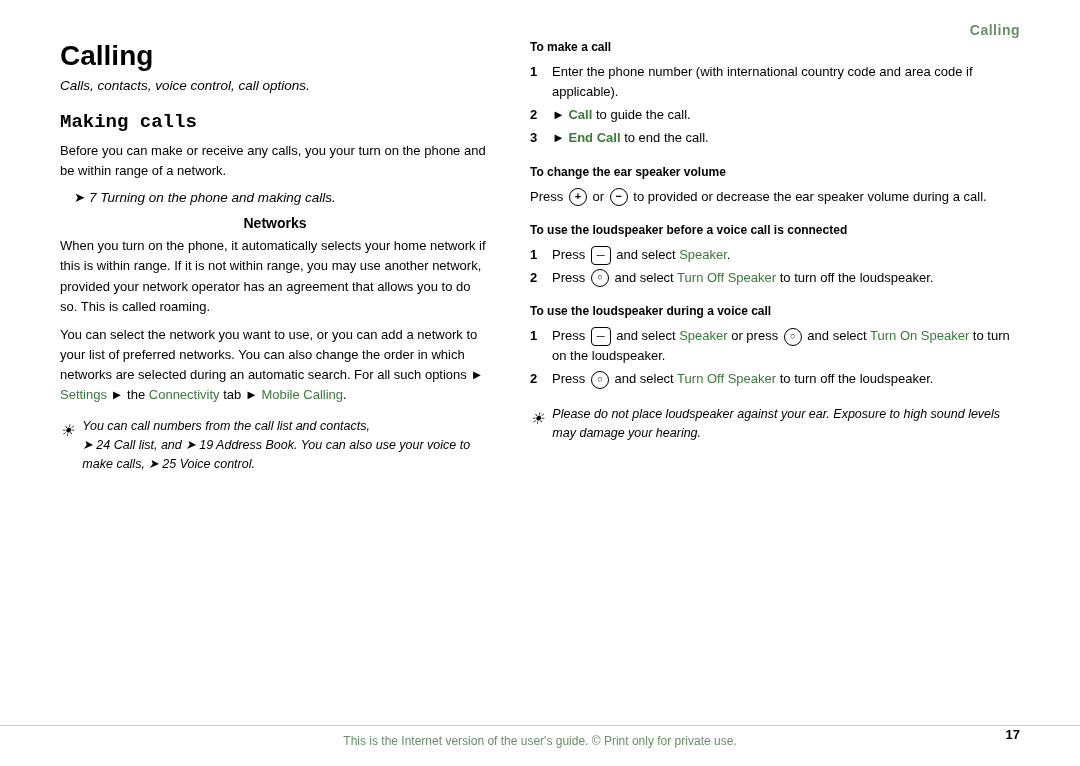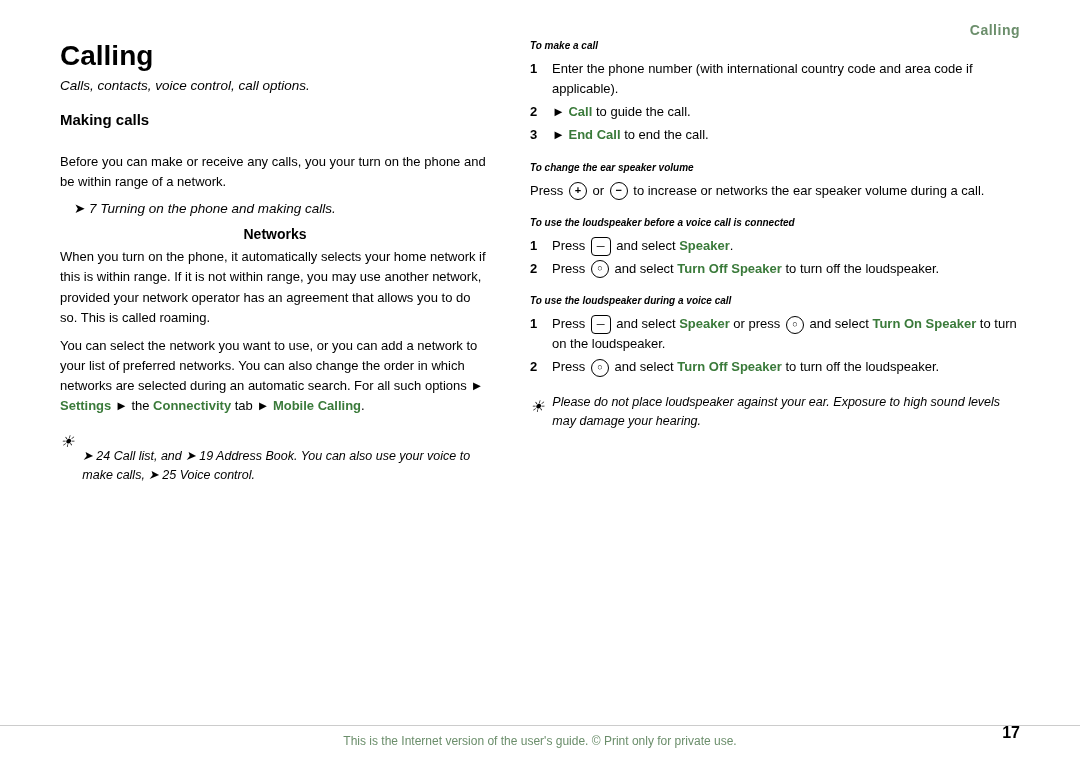--- a/index.html
+++ b/index.html
@@ -50,25 +50,25 @@
       margin-bottom: 6px;
       font-family: Arial, Helvetica, sans-serif;
     }
     .subtitle-italic {
       font-style: italic;
       font-size: 13.5px;
       color: #000;
       margin-bottom: 18px;
     }
     .section-title {
-      font-size: 15px;
-      font-weight: bold;
-      color: #000;
-      margin-bottom: 24px;
-      font-family: Liberation Sans, sans-serif;
+      font-size: 19px;
+      font-weight: bold;
+      color: #000;
+      margin-bottom: 8px;
+      font-family: Liberation Mono, monospace;
     }
     .body-text {
       font-size: 13px;
       line-height: 1.55;
       color: #000;
       margin-bottom: 8px;
     }
     .italic-arrow {
       font-style: italic;
       margin-left: 14px;
@@ -78,21 +78,21 @@
     .subsection-title {
       font-size: 14px;
       font-weight: bold;
       color: #000;
       margin-bottom: 5px;
       margin-top: 10px;
       text-align: center;
     }
     .link-text {
       color: #3a7a3a;
-      font-weight: bold;
+      font-weight: normal;
     }
     .note-box {
       display: flex;
       flex-direction: row;
       align-items: flex-start;
       gap: 8px;
       margin-top: 12px;
       font-style: italic;
       font-size: 12.5px;
       line-height: 1.5;
@@ -101,23 +101,22 @@
     .note-icon {
       font-size: 16px;
       color: #000;
       margin-top: 2px;
       flex-shrink: 0;
     }
     .right-section {
       margin-bottom: 16px;
     }
     .right-section-title {
-      font-size: 10px;
-      font-weight: bold;
-      font-style: italic;
+      font-size: 12px;
+      font-weight: bold;
       color: #000;
       margin-bottom: 8px;
     }
     .numbered-list {
       list-style: none;
       padding: 0;
       margin: 0 0 8px 0;
     }
     .numbered-list li {
       display: flex;
@@ -182,21 +181,21 @@
       text-align: center;
       font-size: 12px;
       color: #6b8e6b;
       border-top: 1px solid #ccc;
       padding-top: 8px;
     }
     .page-number {
       position: absolute;
       bottom: 24px;
       right: 60px;
-      font-size: 16px;
+      font-size: 13px;
       font-weight: bold;
       color: #000;
     }
     .warn-note {
       display: flex;
       flex-direction: row;
       align-items: flex-start;
       gap: 8px;
       margin-top: 12px;
       font-style: italic;
@@ -230,20 +229,21 @@
         ► <span class="link-text">Settings</span>
         ► <span>the</span>
         <span class="link-text">Connectivity</span>
         <span> <span>tab</span> ► </span>
         <span class="link-text">Mobile Calling</span>.
       </p>
 
       <div class="note-box">
         <span class="note-icon">☀</span>
         <span>
+          <span>You can call numbers from the call list and contacts,</span>
           <br>➤ <span>24 Call list, and</span> ➤ <span>19 Address Book. You can also use your voice to make calls,</span> ➤ <span>25 Voice control.</span>
         </span>
       </div>
     </div>
 
     <div class="right-col">
 
       <div class="right-section">
         <div class="right-section-title">To make a call</div>
         <ol class="numbered-list">
@@ -258,21 +258,21 @@
           <li>
             <span class="list-num">3</span>
             <span>► <span class="link-text arrow-btn">End Call</span> <span>to end the call.</span></span>
           </li>
         </ol>
       </div>
 
       <div class="right-section">
         <div class="right-section-title">To change the ear speaker volume</div>
         <p class="body-text">
-          Press <span class="btn-circle">+</span> or <span class="btn-circle">−</span> <span>to increase or networks the ear speaker volume during a call.</span>
+          Press <span class="btn-circle">+</span> or <span class="btn-circle">−</span> <span>to provided or decrease the ear speaker volume during a call.</span>
         </p>
       </div>
 
       <div class="right-section">
         <div class="right-section-title">To use the loudspeaker before a voice call is connected</div>
         <ol class="numbered-list">
           <li>
             <span class="list-num">1</span>
             <span>Press <span class="btn-rect">─</span> and select <span class="link-text">Speaker</span>.</span>
           </li>

